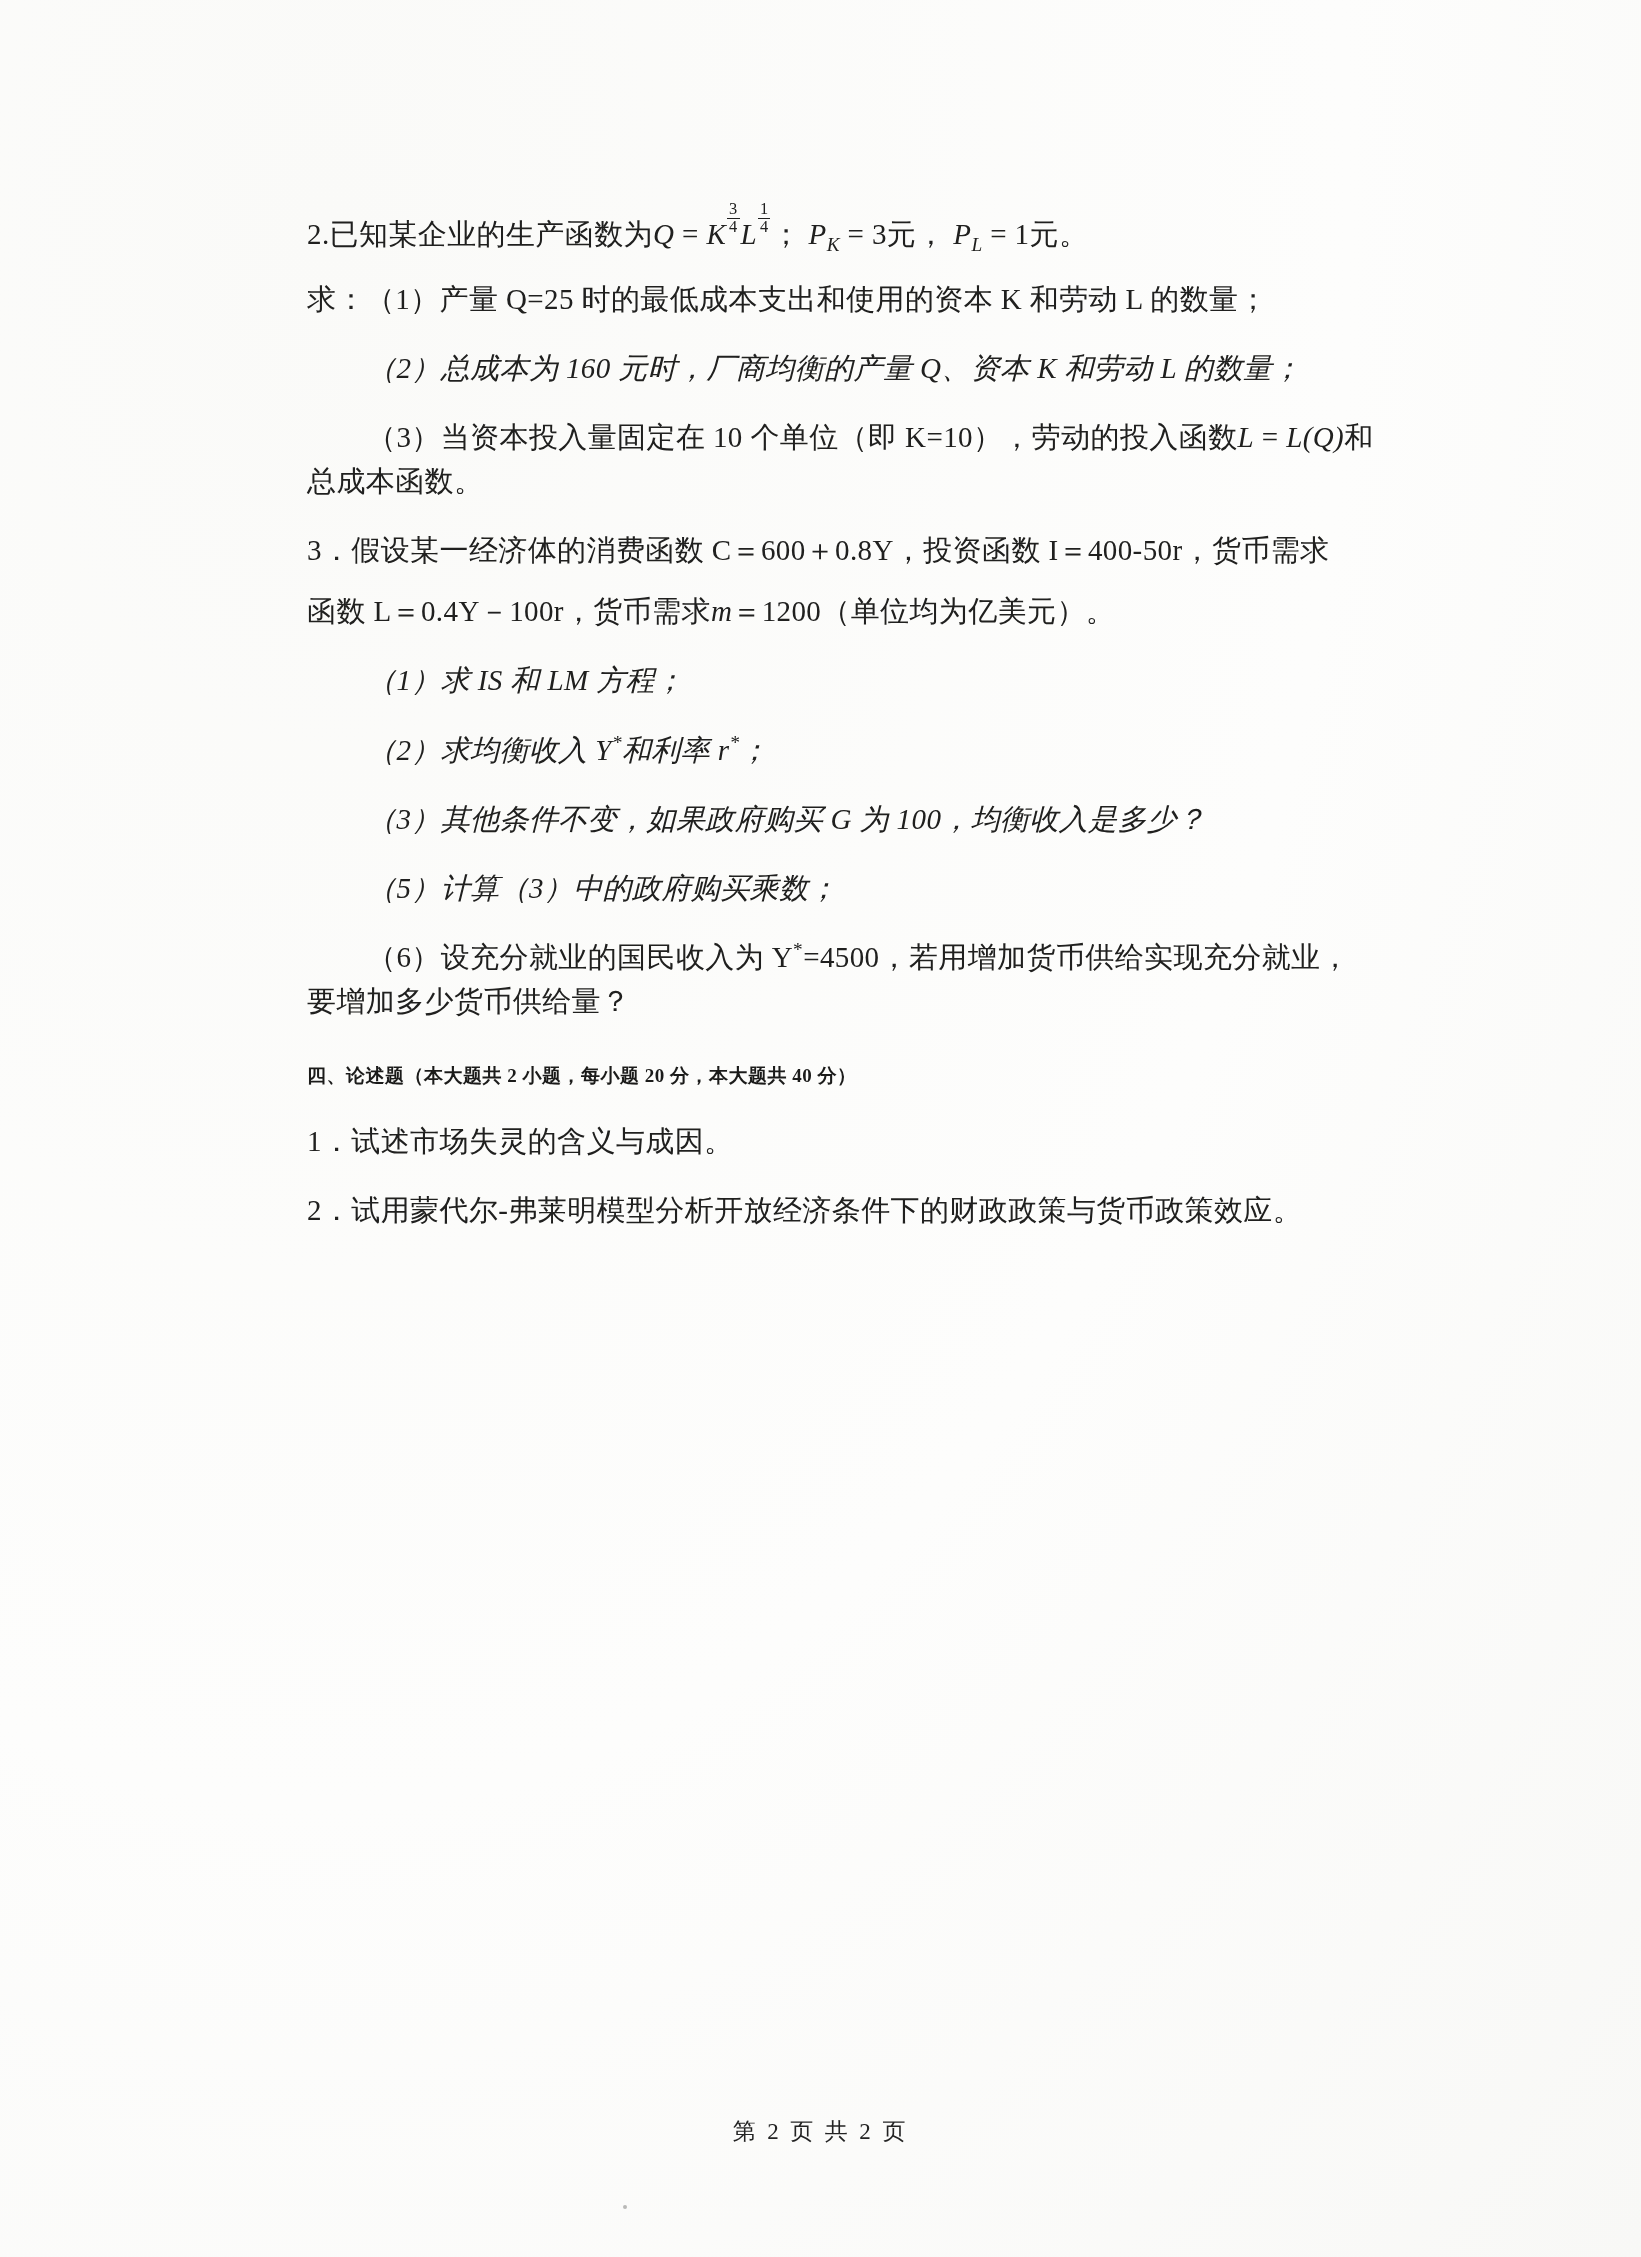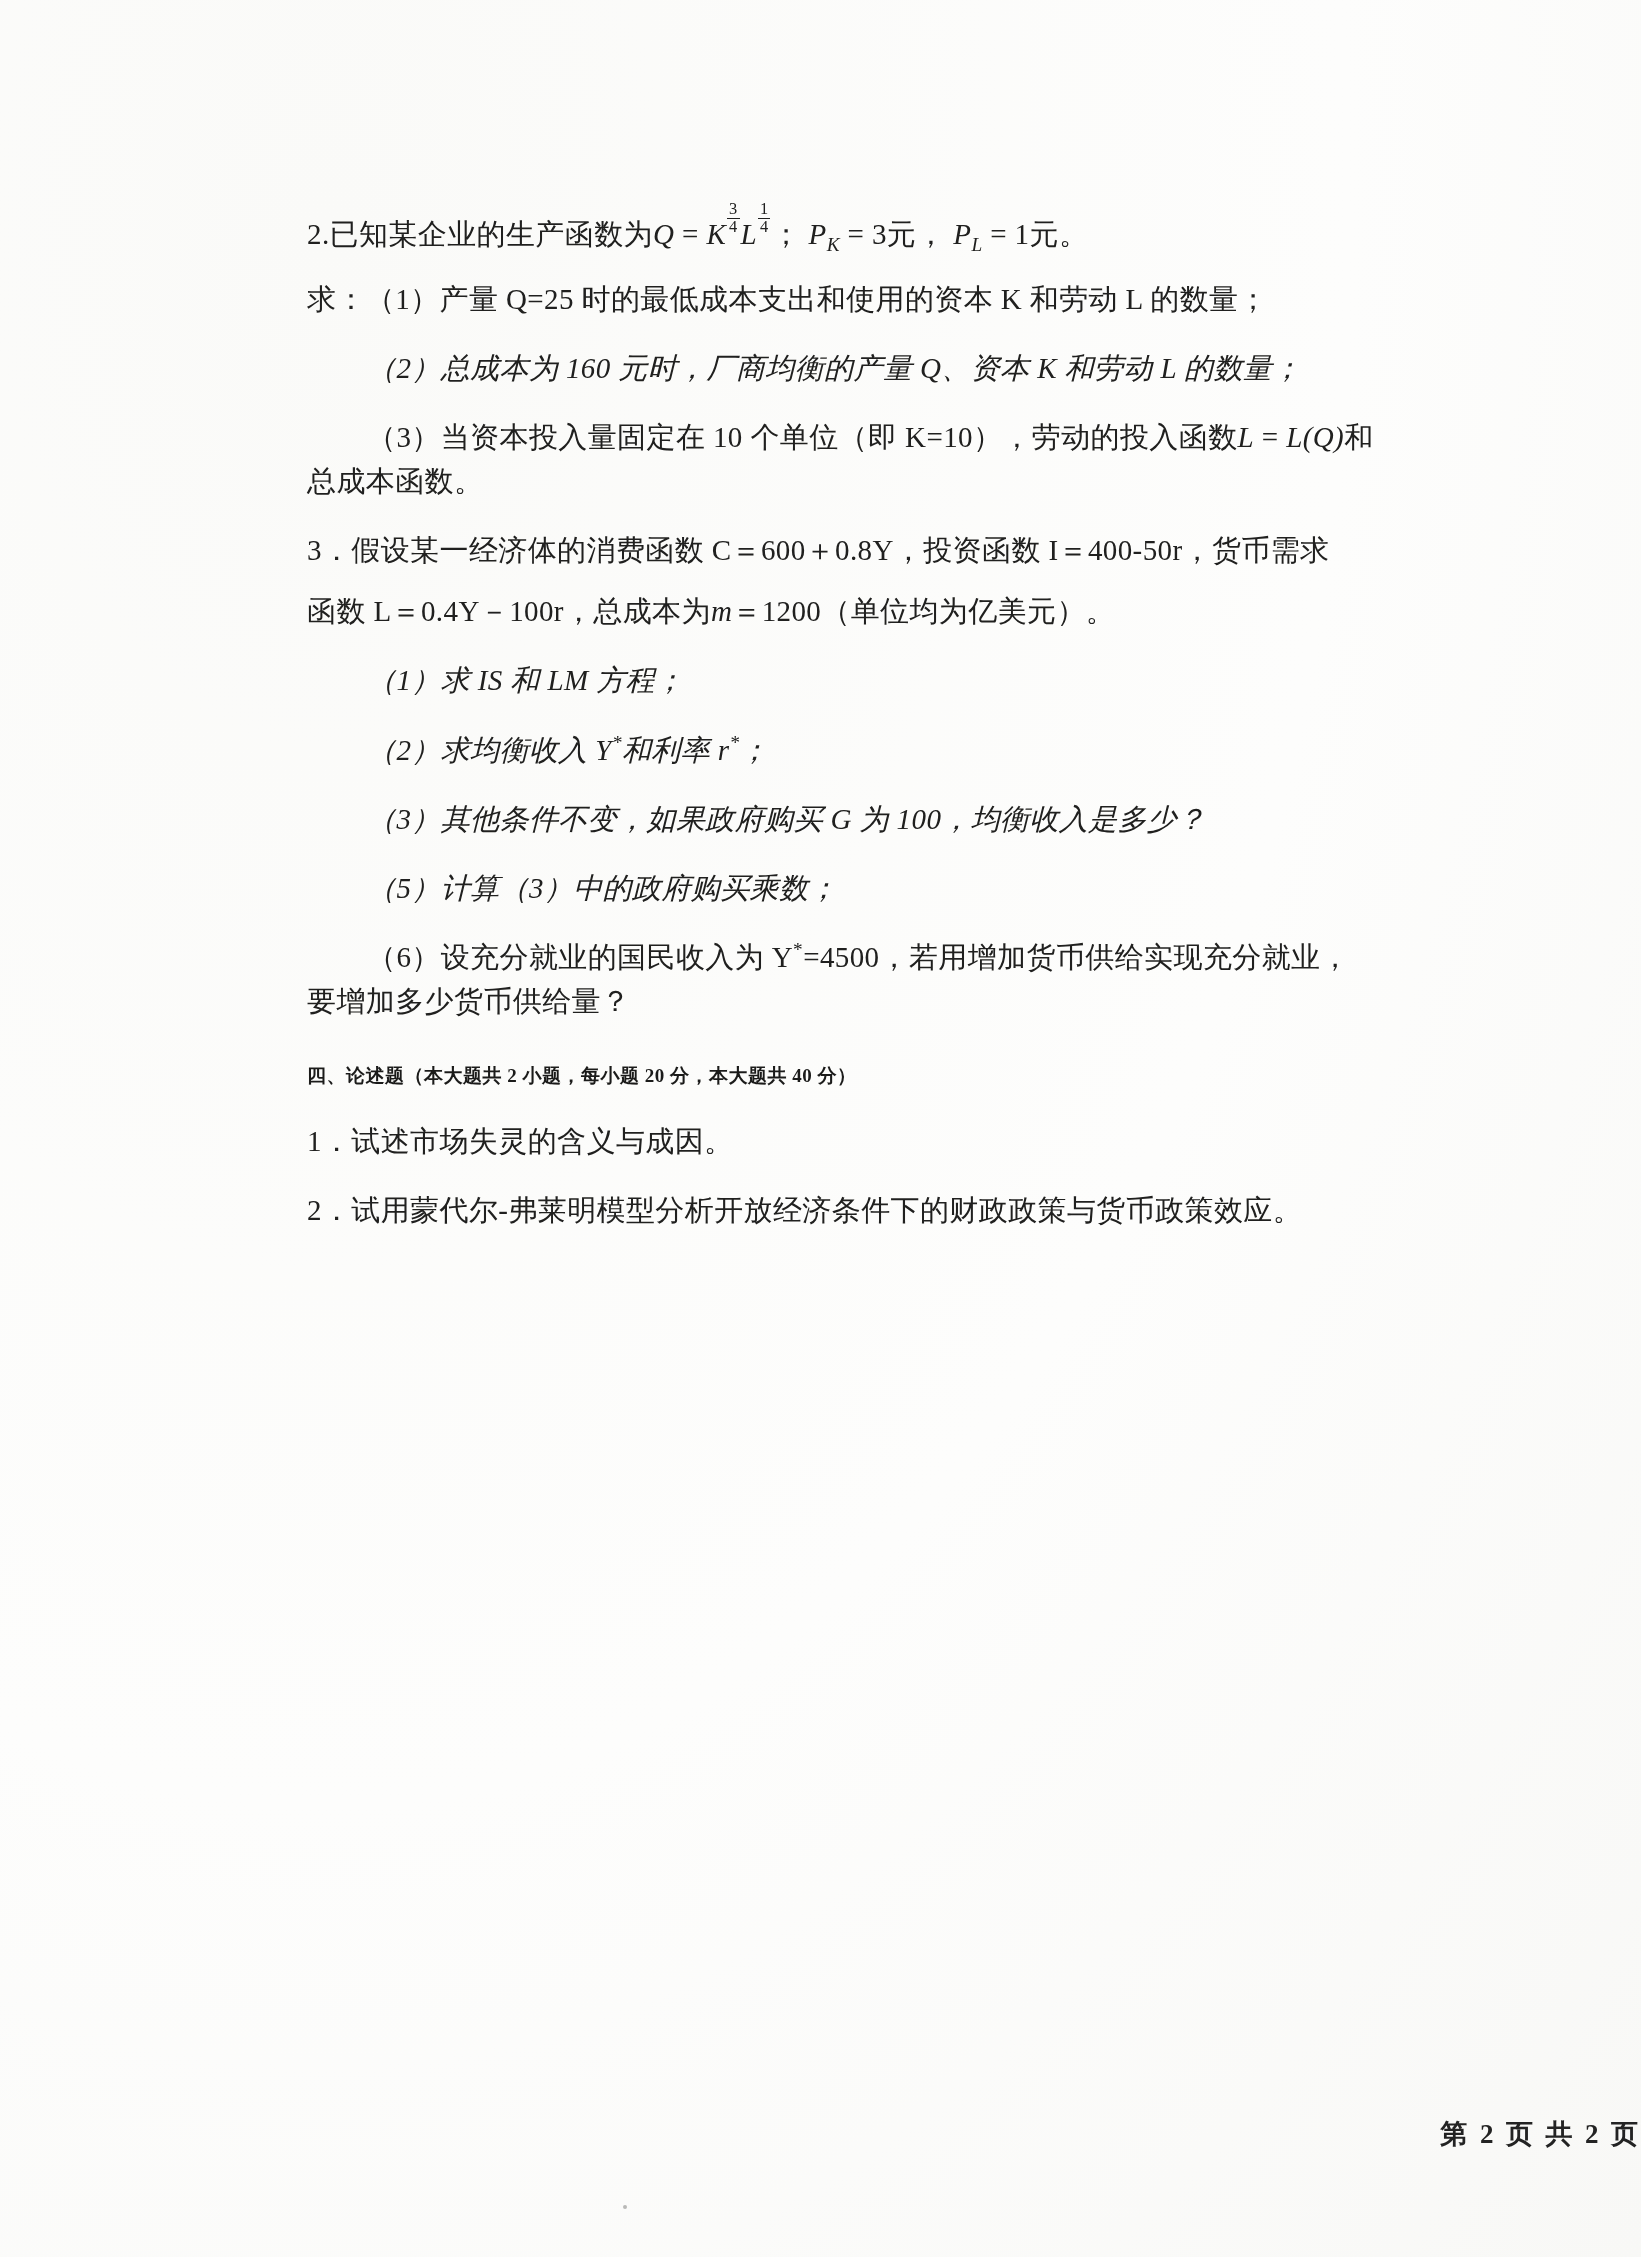--- a/index.html
+++ b/index.html
@@ -89,23 +89,23 @@
     line-height: 1.5;
     margin: 39px 0 29px 0;
     letter-spacing: 0.5px;
     color: #1b1b1a;
   }
   .footer {
     position: absolute;
     left: 0;
     top: 2116px;
     width: 1641px;
-    text-align: right;
-    font-size: 27px;
-    font-weight: bold;
+    text-align: center;
+    font-size: 23px;
+    font-weight: normal;
     letter-spacing: 2.9px;
     color: #232323;
   }
   .speck {
     position: absolute;
     left: 623px;
     top: 2205px;
     width: 3.9px;
     height: 3.9px;
     background: #b9b9b7;
@@ -139,21 +139,21 @@
       <span class="sub" style="padding-left:0"></span>
       <span style="display:inline-block; width:60px"></span><span>（3）当资本投入量固定在 10 个单位（即 K=10），劳动的投入函数</span><span class="mathit">L</span>
       <span>=</span>
       <span class="mathit">L(Q)</span><span>和</span><br>
       <span>总成本函数。</span>
     </p>
 
     <p class="para tight">3．假设某一经济体的消费函数 C＝600＋0.8Y，投资函数 I＝400-50r，货币需求</p>
 
     <p class="para">
-      <span>函数 L＝0.4Y－100r，总成本为</span><span class="mathit">m</span><span>＝1200（单位均为亿美元）。</span>
+      <span>函数 L＝0.4Y－100r，货币需求</span><span class="mathit">m</span><span>＝1200（单位均为亿美元）。</span>
     </p>
 
     <p class="para sub">（1）求 IS 和 LM 方程；</p>
 
     <p class="para sub">
       <span>（2）求均衡收入 Y</span><span class="sup-star">*</span><span>和利率 r</span><span class="sup-star">*</span><span>；</span>
     </p>
 
     <p class="para sub">（3）其他条件不变，如果政府购买 G 为 100，均衡收入是多少？</p>
 

